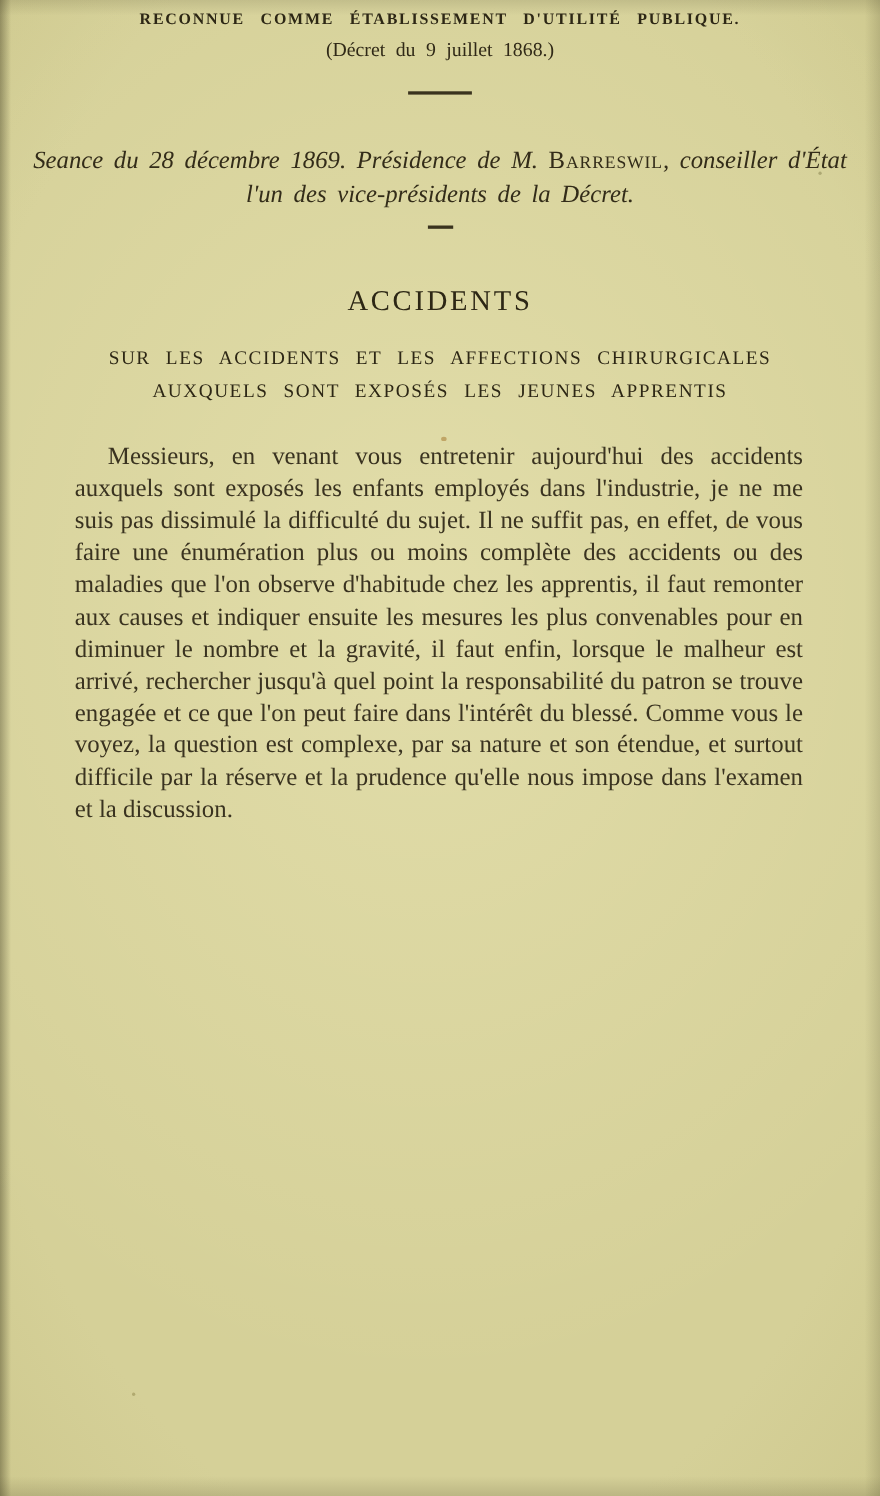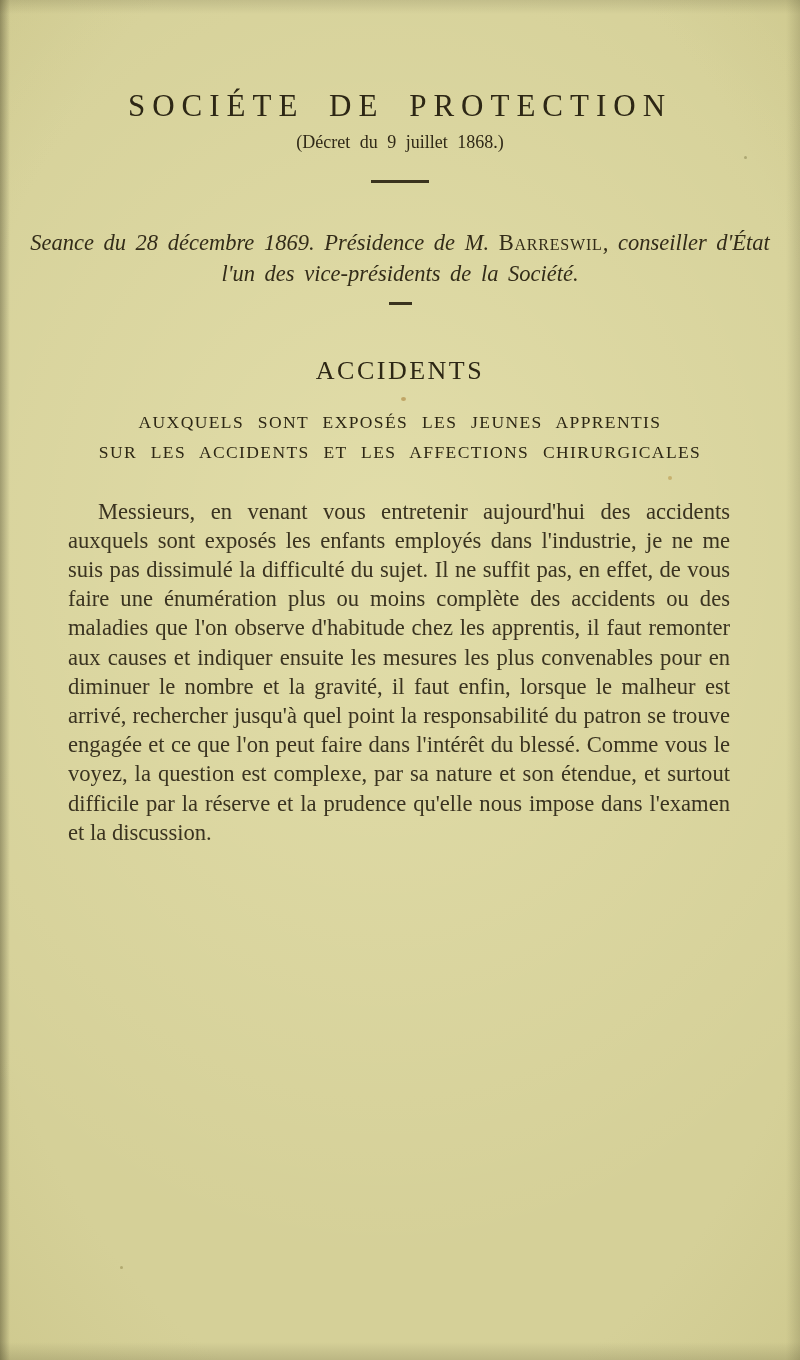--- a/index.html
+++ b/index.html
@@ -112,40 +112,40 @@
 </head>
 <body>
 
 <div class="page">
 
   <div class="speck s1"></div>
   <div class="speck s2"></div>
   <div class="speck s3"></div>
   <div class="speck s4"></div>
 
-  <div class="title center">SOCIÉTE DE PROTECTION</div>
 
 
+  <div class="recognition center">RECONNUE COMME ÉTABLISSEMENT D'UTILITÉ PUBLIQUE.</div>
 
   <div class="decree center">(Décret du 9 juillet 1868.)</div>
 
   <div class="rule1"></div>
 
   <div class="session center">
     <span>Seance du 28 décembre 1869. Présidence de M. </span><span class="sc">Barreswil</span><span>, conseiller d'État</span><br>
-    <span>l'un des vice-présidents de la Société.</span>
+    <span>l'un des vice-présidents de la Décret.</span>
   </div>
 
   <div class="rule2"></div>
 
   <div class="heading center">ACCIDENTS</div>
 
   <div class="subheading center">
+    <span class="line">SUR LES ACCIDENTS ET LES AFFECTIONS CHIRURGICALES</span>
     <span class="line">AUXQUELS SONT EXPOSÉS LES JEUNES APPRENTIS</span>
-    <span class="line">SUR LES ACCIDENTS ET LES AFFECTIONS CHIRURGICALES</span>
   </div>
 
 
   <div class="bodytext">
     <p>Messieurs, en venant vous entretenir aujourd'hui des accidents auxquels sont exposés les enfants employés dans l'industrie, je ne me suis pas dissimulé la difficulté du sujet. Il ne suffit pas, en effet, de vous faire une énumération plus ou moins complète des accidents ou des maladies que l'on observe d'habitude chez les apprentis, il faut remonter aux causes et indiquer ensuite les mesures les plus convenables pour en diminuer le nombre et la gravité, il faut enfin, lorsque le malheur est arrivé, rechercher jusqu'à quel point la responsabilité du patron se trouve engagée et ce que l'on peut faire dans l'intérêt du blessé. Comme vous le voyez, la question est complexe, par sa nature et son étendue, et surtout difficile par la réserve et la prudence qu'elle nous impose dans l'examen et la discussion.</p>
   </div>
 
 </div>
 
 </body></html>

